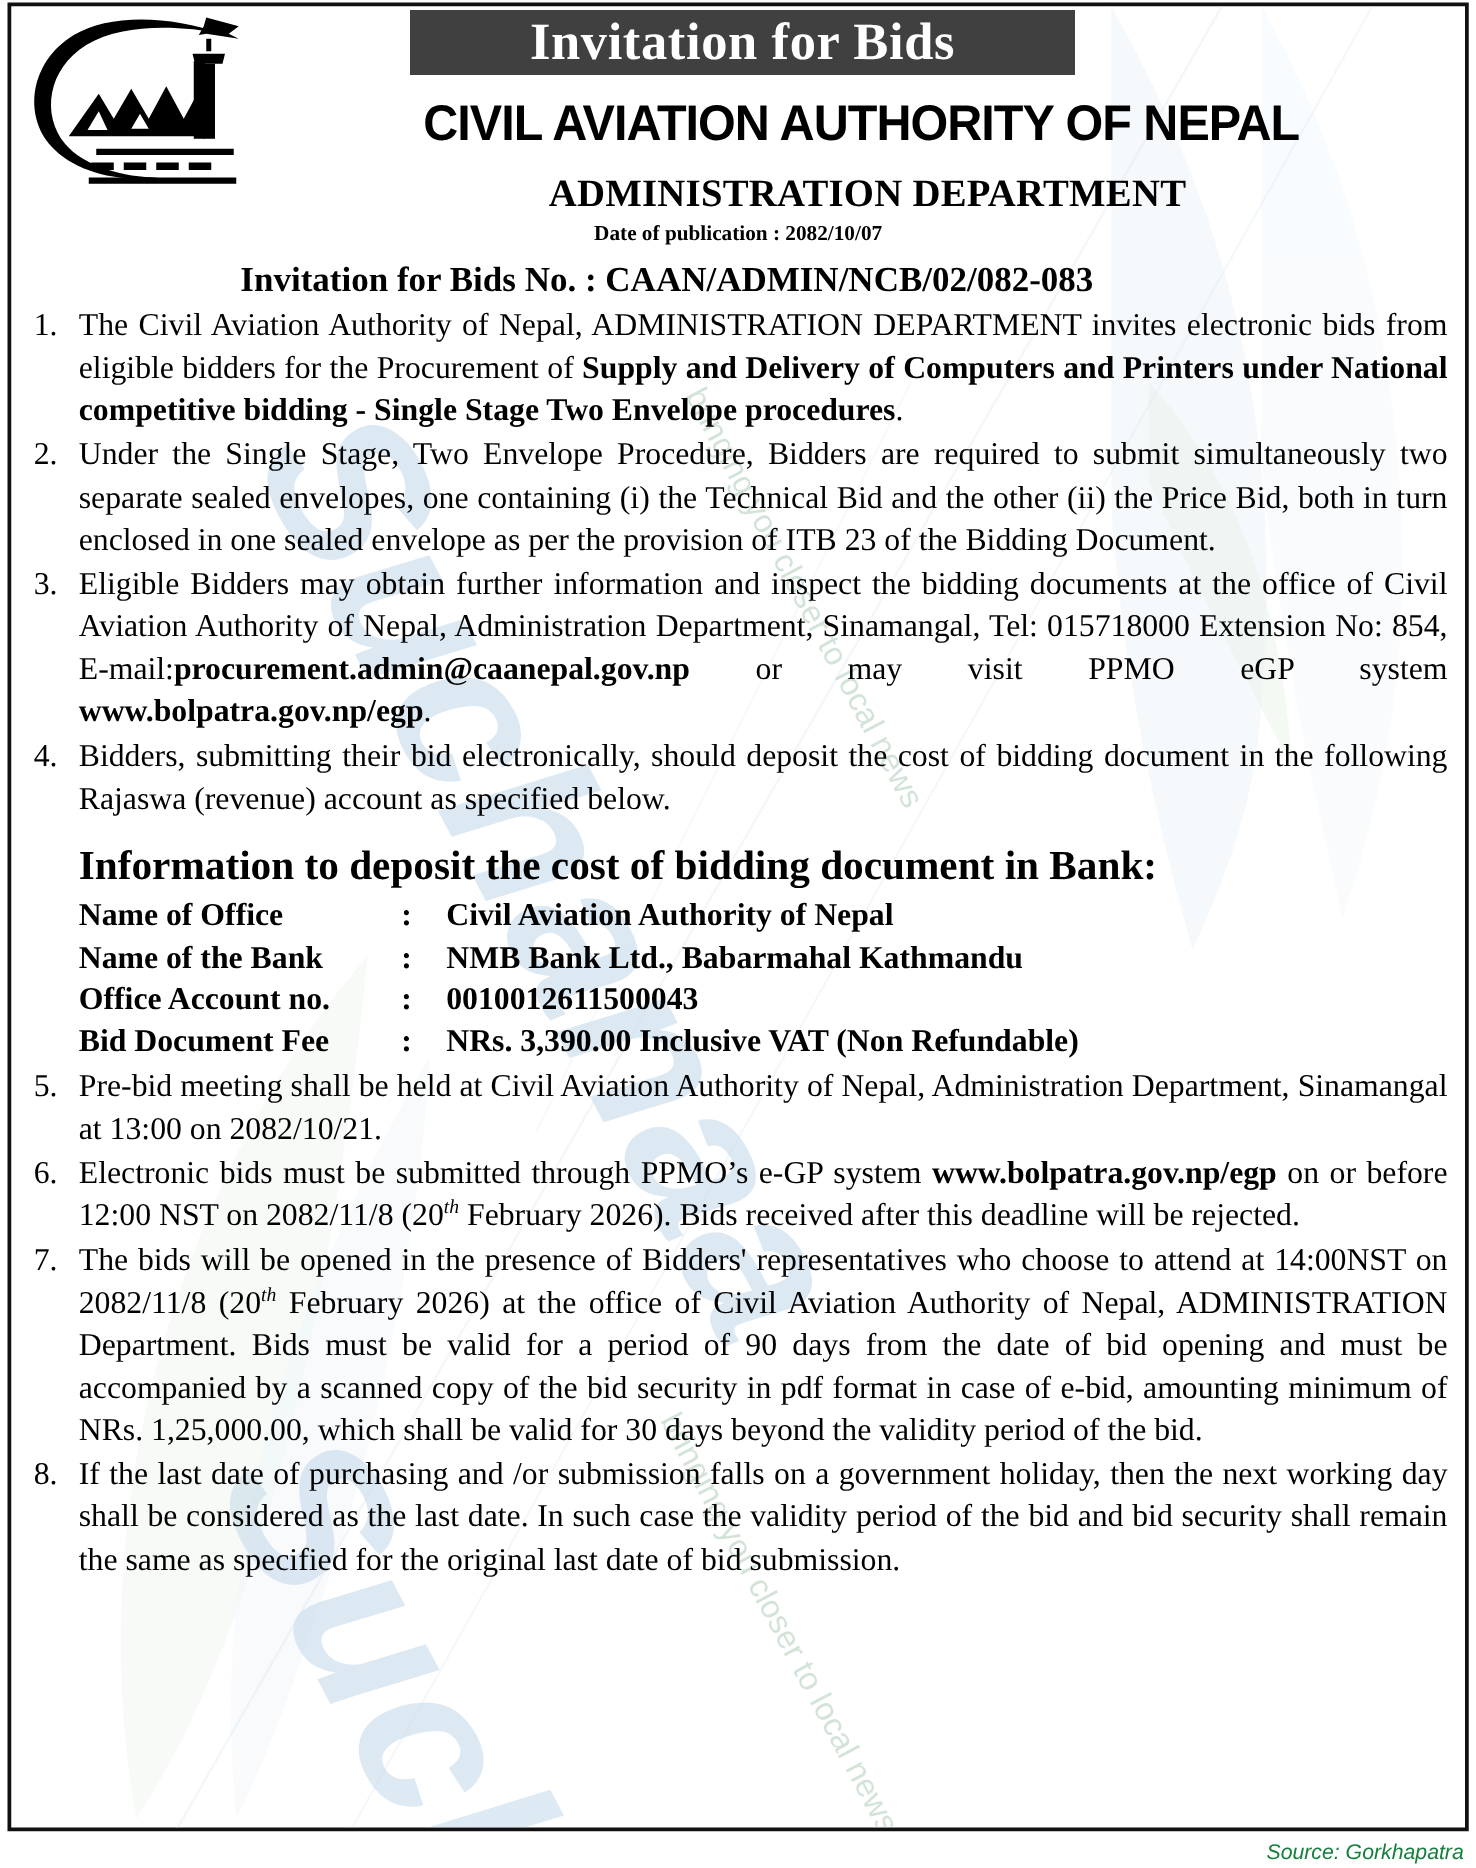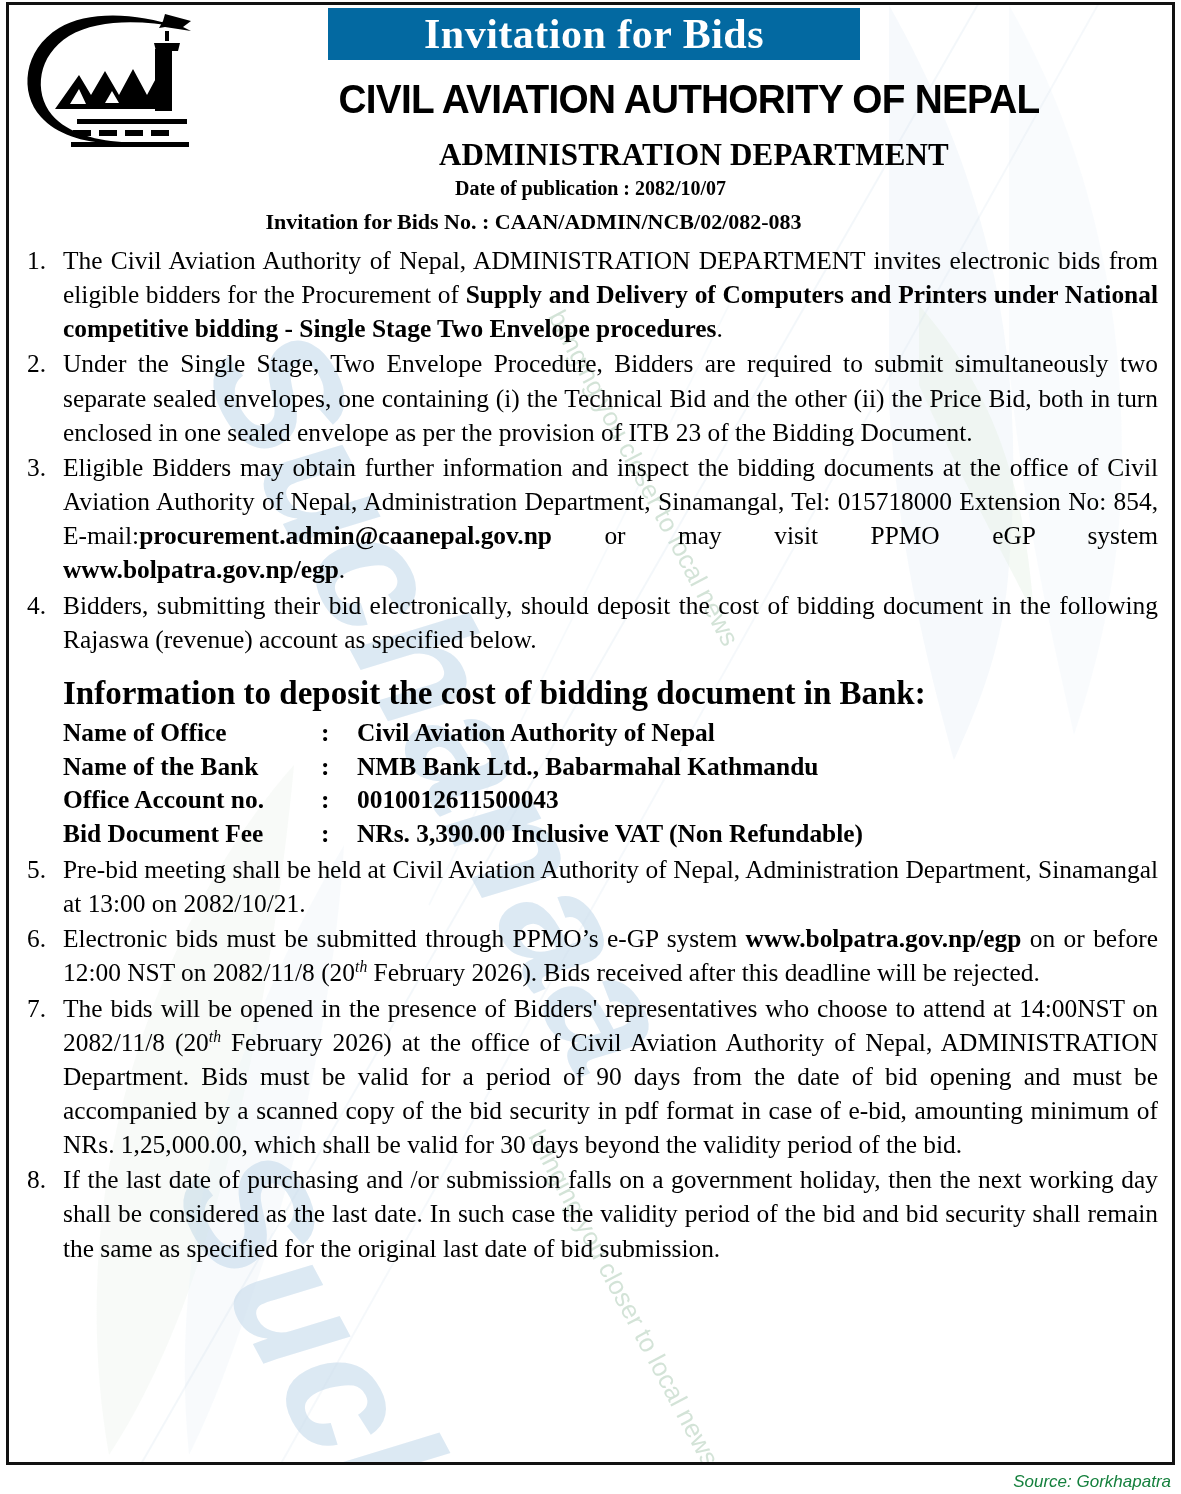--- a/index.html
+++ b/index.html
@@ -64,21 +64,21 @@
   #logo-wrap {
     position: absolute;
     left: 6px; top: 4px;
     width: 196px; height: 146px;
   }
 
   #title-banner {
     position: absolute;
     left: 319px; top: 3px;
     width: 532px; height: 52px;
-    background: #0369a1;
+    background: #404040;
     display: flex; align-items: center; justify-content: center;
   }
   #title-banner .t {
     color: #ffffff;
     font-family: "Liberation Serif", serif;
     font-weight: 700;
     font-size: 42px;
     line-height: 1;
     letter-spacing: .5px;
     white-space: nowrap;
@@ -107,31 +107,31 @@
     letter-spacing: .2px;
     white-space: nowrap;
   }
   #pub-date {
     position: absolute;
     left: 0; top: 172px;
     width: 1163px;
     text-align: center;
     font-family: "Liberation Serif", serif;
     font-weight: 700;
-    font-size: 20px;
+    font-size: 17px;
     white-space: nowrap;
   }
   #ifb-no {
     position: absolute;
     left: 0; top: 204px;
     width: 1049px;
     text-align: center;
     font-family: "Liberation Serif", serif;
     font-weight: 700;
-    font-size: 22px;
+    font-size: 28px;
     white-space: nowrap;
   }
 
   
   #clauses {
     padding: 0 14px 0 8px;
   }
   .clause {
     display: flex;
     align-items: flex-start;

